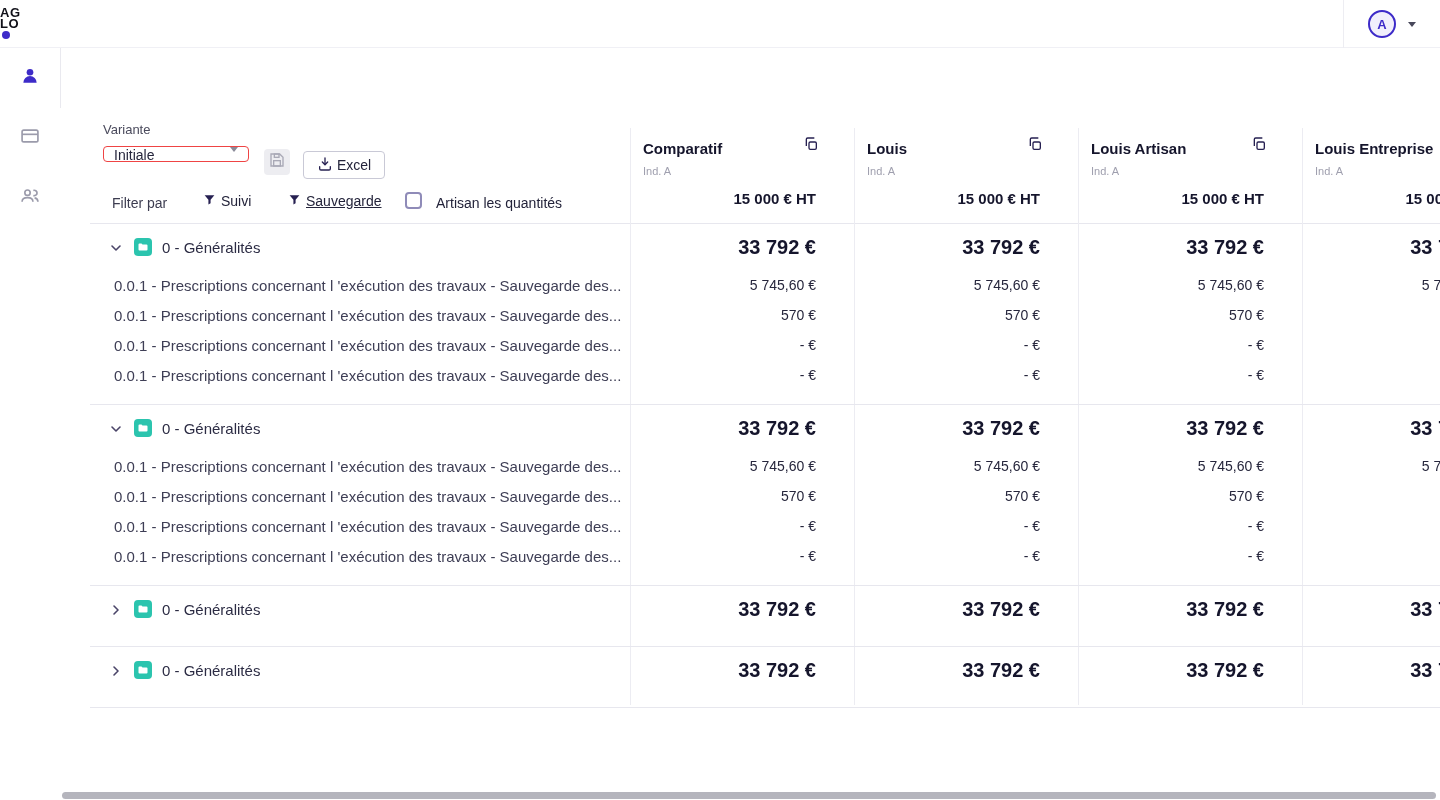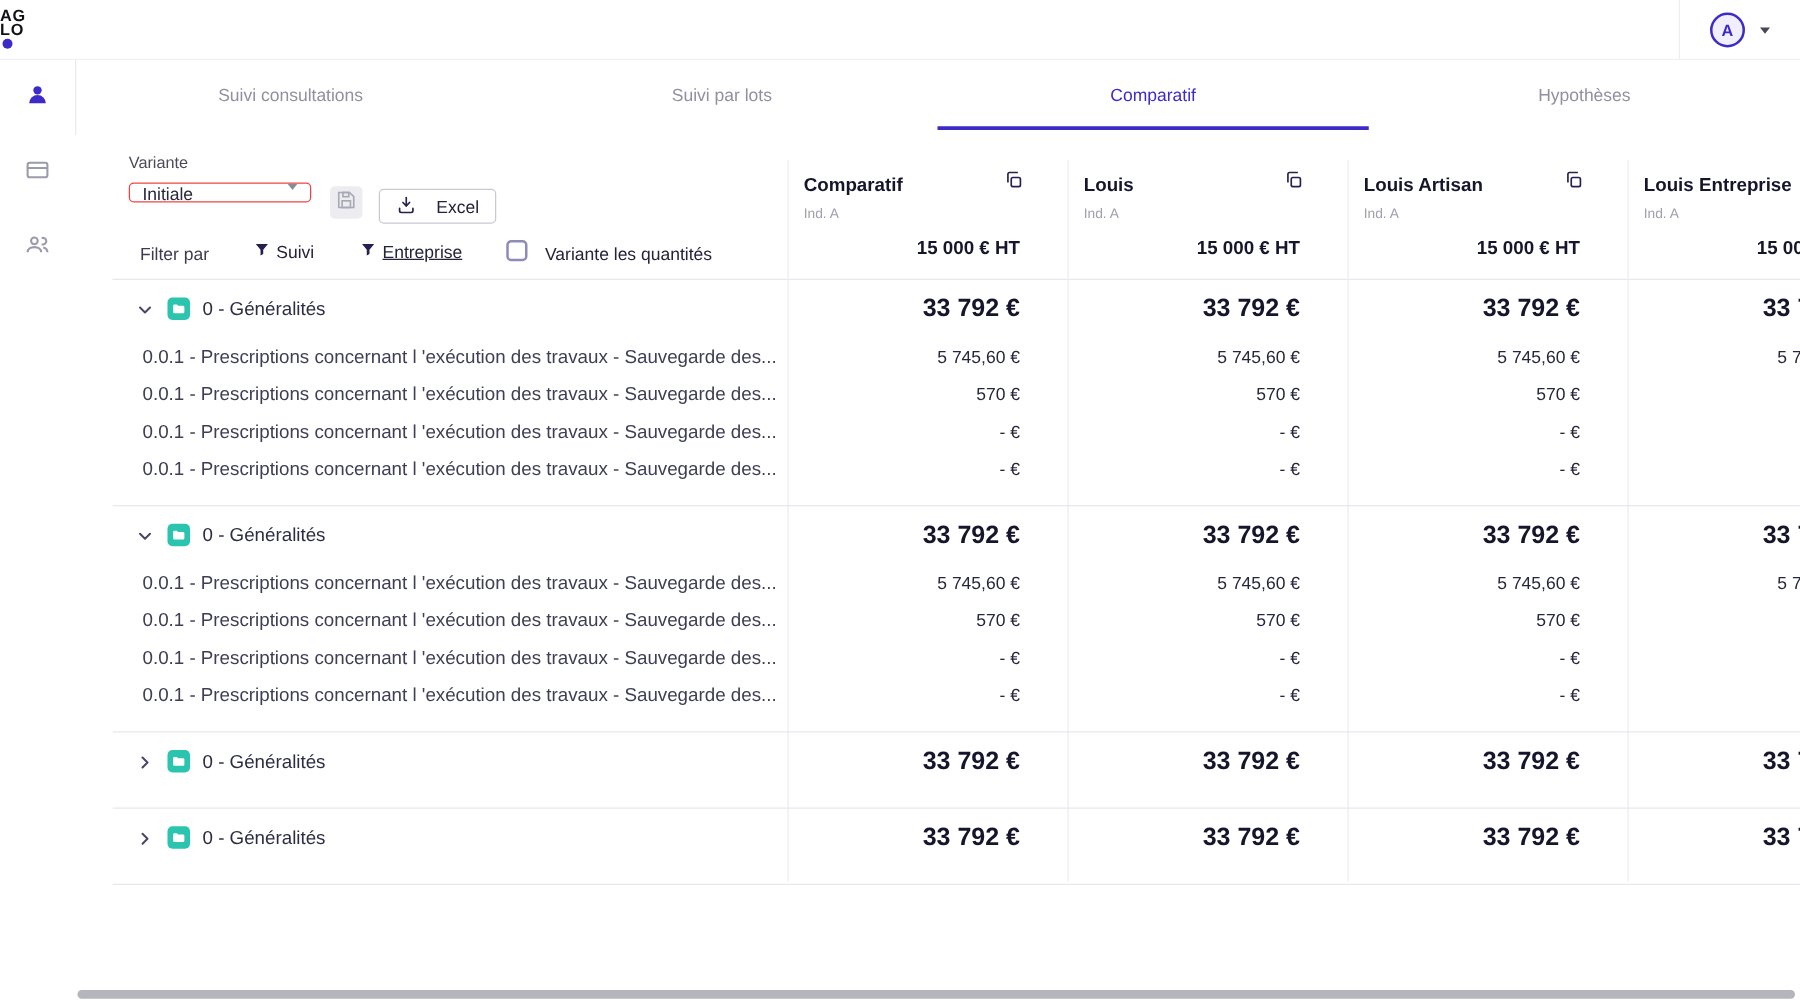--- a/index.html
+++ b/index.html
@@ -26,21 +26,21 @@
   .tabbar{position:absolute;left:0;top:0;width:1380px;height:56px;display:flex;background:#fff;z-index:5}
   .tab{flex:1;display:flex;align-items:center;justify-content:center;font-size:14px;color:#90909f;cursor:pointer;position:relative}
   .tab.active{color:#3d2bc8;font-weight:500}
   .tab.active::after{content:"";position:absolute;left:0;right:0;bottom:0;height:3px;background:#3d2bc8}
 
   
   .variante-label{position:absolute;left:43px;top:74px;font-size:13px;color:#4a4a5c}
   .select{position:absolute;left:43px;top:98px;width:146px;height:16px;border:1px solid #ef4444;border-radius:4px;display:flex;align-items:flex-start;justify-content:space-between;padding:0 10px;font-size:14px;color:#26263c;cursor:pointer;background:#fff}
   .select .sel-caret{width:0;height:0;border-left:4px solid transparent;border-right:4px solid transparent;border-top:5px solid #8a8a98}
   .save-btn{position:absolute;left:204px;top:101px;width:26px;height:26px;border-radius:4px;background:#ededf1;display:flex;align-items:center;justify-content:center;cursor:default}
-  .excel-btn{position:absolute;left:243px;top:103px;height:28px;padding:0 13px;border:1px solid #c9c9d6;border-radius:4px;display:flex;align-items:center;gap:16px;font-size:14px;color:#23233a;background:#fff;cursor:pointer}
+  .excel-btn{position:absolute;left:243px;top:103px;height:28px;padding:0 13px;border:1px solid #c9c9d6;border-radius:4px;display:flex;align-items:center;gap:4px;font-size:14px;color:#23233a;background:#fff;cursor:pointer}
   .filter-label{position:absolute;left:52px;top:147px;font-size:14px;color:#3c3c50}
   .filter-btn{position:absolute;top:145px;display:flex;align-items:center;gap:5px;font-size:14px;color:#23233a;cursor:pointer}
   .filter-btn.lots{left:143px}
   .filter-btn.entreprises{left:228px}
   .filter-btn.entreprises .flabel{text-decoration:underline}
   .qty-check{position:absolute;left:345px;top:144px;width:17px;height:17px;border:2px solid #8f8bb8;border-radius:4px;background:#fff;cursor:pointer}
   .qty-label{position:absolute;left:376px;top:147px;font-size:14px;color:#23233a}
 
   
   .colhead{position:absolute;top:80px;width:224px;height:95px;padding:12px 0 0 13px;background:#fff}
@@ -111,34 +111,20 @@
           <path d="M16 5.4a3.2 3.2 0 1 1 0 5.9"></path>
           <path d="M17.5 14.3c2.4.5 4 1.9 4 4.7"></path>
         </svg>
     </span>
   </div>
 </aside>
 <div class="side-divider"></div>
 
 <div class="main">
 
-  <nav class="tabbar">
-    <div class="tab">
-        <span>Suivi consultations</span>
-      </div>
-    <div class="tab">
-        <span>Suivi par lots</span>
-      </div>
-    <div class="tab active">
-        <span>Comparatif</span>
-      </div>
-    <div class="tab">
-        <span>Hypothèses</span>
-      </div>
-  </nav>
 
   <div class="variante-label">Variante</div>
   <div class="select">
     <span>Initiale</span>
     <span class="sel-caret"></span>
   </div>
   <div class="save-btn">
     <span>
       <svg width="16" height="16" viewBox="0 0 24 24" fill="none" stroke="#a9a9b6" stroke-width="2">
           <path d="M5 3h11l5 5v13a0 0 0 0 1 0 0H3a0 0 0 0 1 0 0V3z"></path>
@@ -166,24 +152,24 @@
         </svg>
     </span>
     <span class="flabel">Suivi</span>
   </div>
   <div class="filter-btn entreprises">
     <span>
       <svg width="13" height="13" viewBox="0 0 24 24">
           <path d="M3 4h18l-7 8.5V19l-4 2v-8.5L3 4z" fill="#262051"></path>
         </svg>
     </span>
-    <span class="flabel">Entreprise</span>
+    <span class="flabel">Sauvegarde</span>
   </div>
   <div class="qty-check"></div>
-  <div class="qty-label">Variante les quantités</div>
+  <div class="qty-label">Artisan les quantités</div>
 
   <div class="colhead" style="left:570px">
     <div class="cname">Comparatif</div>
     <span class="copy">
       <svg width="16" height="16" viewBox="0 0 24 24" fill="none" stroke="#262051" stroke-width="2" stroke-linejoin="round">
           <rect x="9" y="9" width="11" height="11" rx="2"></rect>
           <path d="M5 15V5a2 2 0 0 1 2-2h10"></path>
         </svg>
     </span>
     <div class="ind">Ind. A</div>

